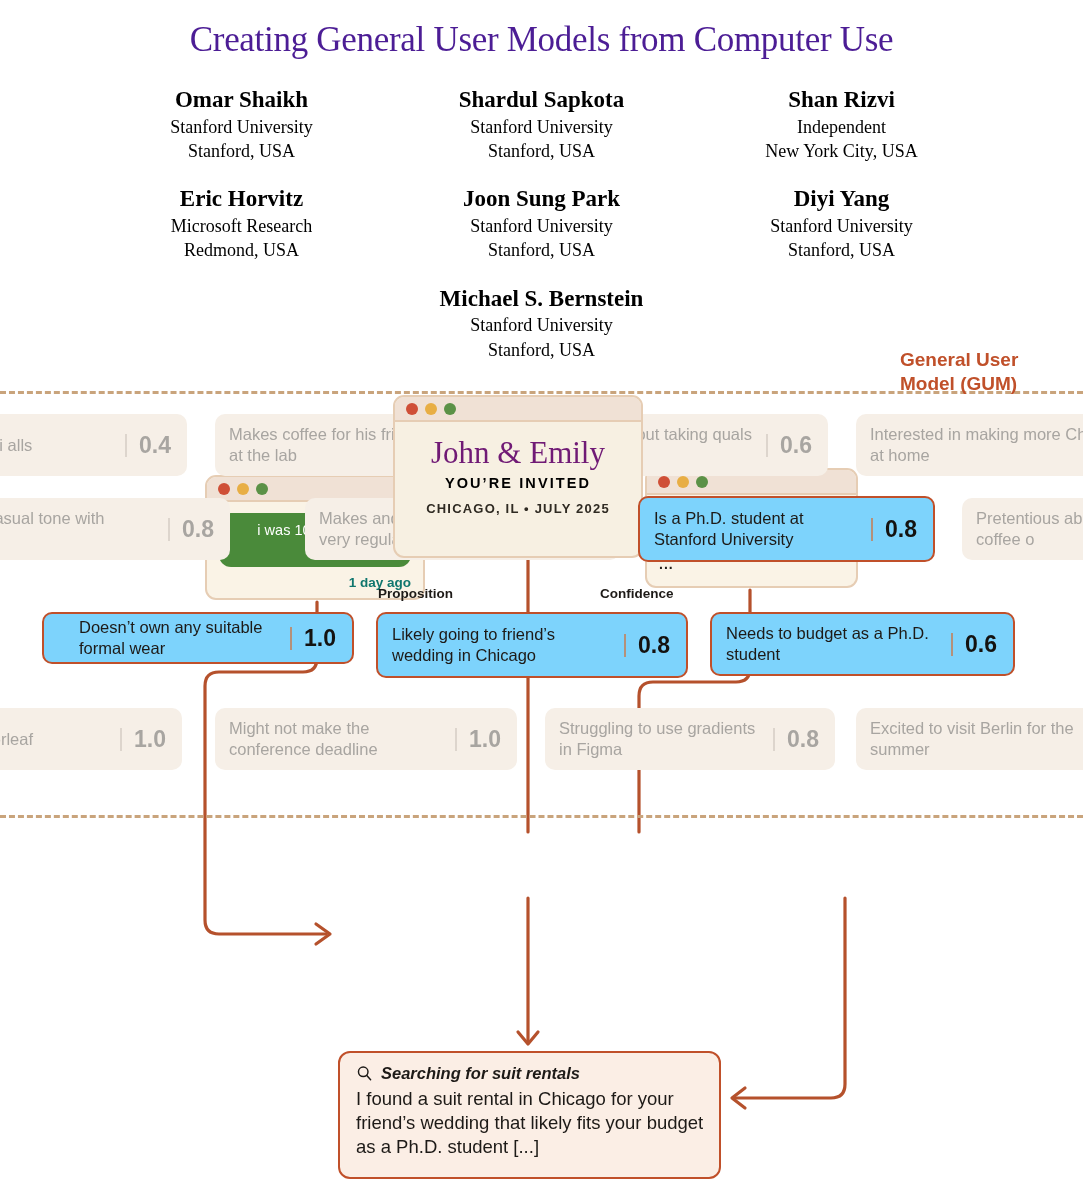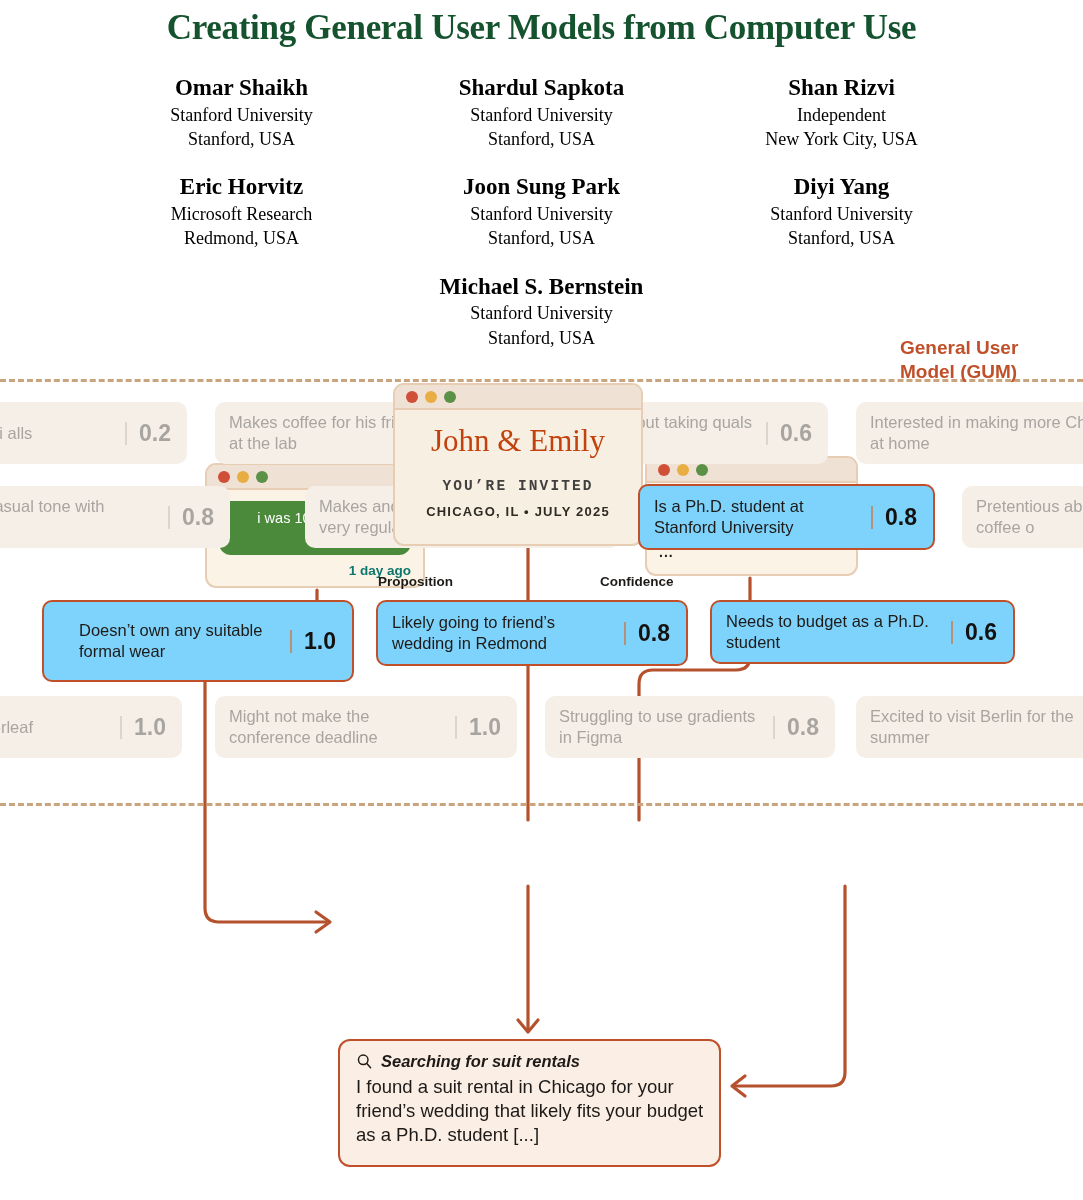--- a/index.html
+++ b/index.html
@@ -7,26 +7,26 @@
   body {
     background: #ffffff;
     font-family: "Liberation Sans", sans-serif;
     overflow: hidden;
     position: relative;
   }
 
   
   .paper-title {
     font-family: "Liberation Serif", serif;
-    font-weight: bold;
+    font-weight: normal;
     font-size: 35px;
     text-align: center;
-    color: #14532d;
+    color: #4c1d95;
     letter-spacing: -0.3px;
-    padding-top: 8px;
+    padding-top: 20px;
   }
   .authors {
     margin-top: 26px;
     position: relative;
   }
   .author-row { display: flex; justify-content: center; }
   .author {
     width: 300px;
     text-align: center;
     font-family: "Liberation Serif", serif;
@@ -90,25 +90,25 @@
   .bubble-time {
     margin-top: 8px; text-align: right;
     font-size: 13.5px; font-weight: bold; color: #0f766e;
   }
 
   
   #win-invite { left: 393px; top: 5px; width: 250px; height: 163px; background: #f7f0e2; z-index: 3; }
   #win-invite .win-body { padding: 14px 10px 10px; text-align: center; }
   .invite-name {
     font-family: "Liberation Serif", serif;
-    font-size: 31px; color: #c2410c; line-height: 1.1;
+    font-size: 31px; color: #701a75; line-height: 1.1;
   }
   .invite-sub {
-    margin-top: 20px; font-size: 14.5px; font-weight: bold;
-    letter-spacing: 2.1px; color: #404040; font-family: Liberation Mono, monospace;
+    margin-top: 5px; font-size: 14.5px; font-weight: bold;
+    letter-spacing: 2.1px; color: #000000;
   }
   .invite-meta {
     margin-top: 10px; font-size: 13px; font-weight: bold;
     letter-spacing: 1.2px; color: #2f2a22;
   }
 
   
   #win-email { left: 645px; top: 78px; width: 213px; height: 120px; }
   .mail-subject { font-size: 14px; font-weight: bold; color: #23201c; line-height: 1.32; }
   .mail-dots { margin-top: 13px; font-size: 14px; font-weight: bold; color: #23201c; letter-spacing: 1px; }
@@ -289,21 +289,21 @@
     </div>
     <div class="win-body">
       <div class="mail-subject">Re: Quals for Stanford University Ph.Ds</div>
       <div class="mail-dots">...</div>
     </div>
   </div>
 
   <div class="chip faded" style="left:-78px; top:24px; width:265px;">
     <span class="ptext">spaghetti
 alls</span>
-    <span class="conf">0.2</span>
+    <span class="conf">0.4</span>
   </div>
   <div class="chip faded" style="left:215px; top:24px; width:295px;">
     <span class="ptext">Makes coffee for his friends at the lab</span>
     <span class="conf">0.9</span>
   </div>
   <div class="chip faded" style="left:538px; top:24px; width:290px;">
     <span class="ptext">Nervous about taking quals next term</span>
     <span class="conf">0.6</span>
   </div>
   <div class="chip faded" style="left:856px; top:24px; width:265px;">
@@ -324,26 +324,26 @@
     <span class="conf">0.8</span>
   </div>
   <div class="chip faded" style="left:962px; top:108px; width:200px;">
     <span class="ptext">Pretentious about coffee o</span>
 
   </div>
 
   <div class="annot" style="left:378px; top:196px;">Proposition</div>
   <div class="annot" style="left:600px; top:196px;">Confidence</div>
 
-  <div class="chip active" style="left:42px; top:222px; width:312px; height:82px;padding-left:24px;">
+  <div class="chip active" style="left:42px; top:222px; width:312px; height:52px;padding-left:24px;">
     <span class="ptext">Doesn’t own any suitable formal wear</span>
     <span class="conf">1.0</span>
   </div>
   <div class="chip active" style="left:376px; top:222px; width:312px; height:66px;">
-    <span class="ptext">Likely going to friend’s wedding in Redmond</span>
+    <span class="ptext">Likely going to friend’s wedding in Chicago</span>
     <span class="conf">0.8</span>
   </div>
   <div class="chip active" style="left:710px; top:222px; width:305px; height:64px;">
     <span class="ptext">Needs to budget as a Ph.D. student</span>
     <span class="conf">0.6</span>
   </div>
 
   <div class="chip faded" style="left:-80px; top:318px; width:262px;">
     <span class="ptext">ne
 n Overleaf</span>

